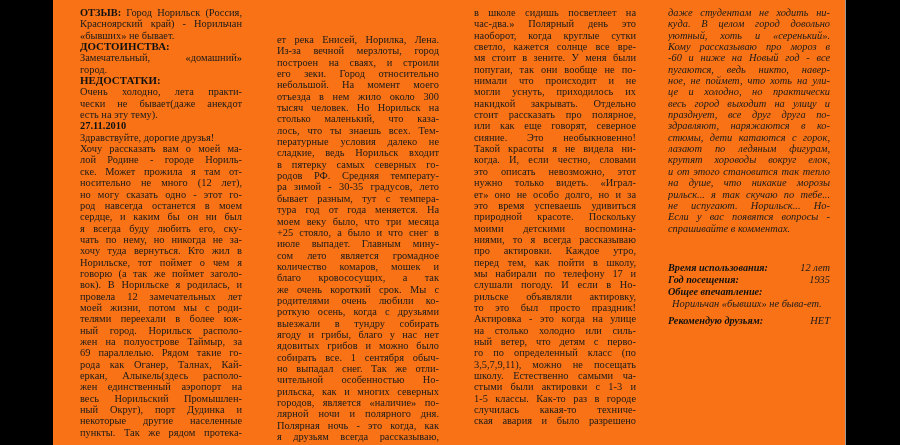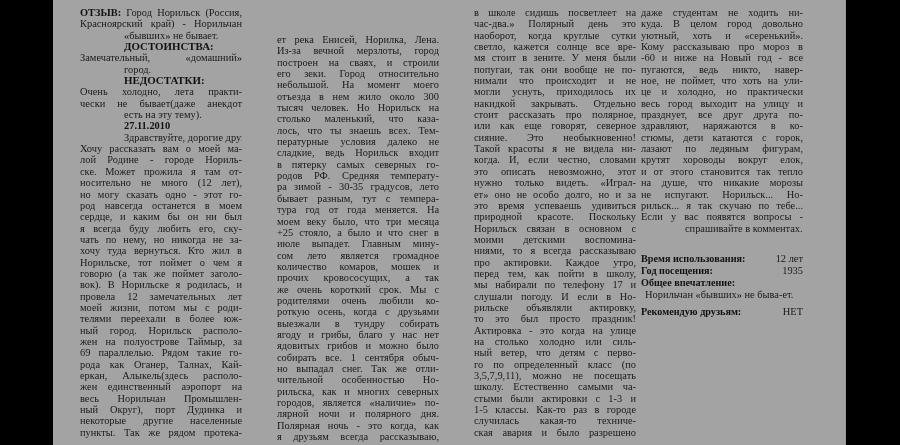--- a/index.html
+++ b/index.html
@@ -9,39 +9,39 @@
       height: 445px;
       background: #000;
       overflow: hidden;
     }
     .page {
       position: absolute;
       left: 53px;
       top: 0;
       width: 793px;
       height: 445px;
-      background: #a3a3a3;
+      background: #f97316;
       border-right: 1px solid #9a9a9a;
       box-sizing: border-box;
     }
     .col {
       position: absolute;
       top: 7px;
       width: 162px;
       font-family: "Liberation Serif", "DejaVu Serif", serif;
       font-size: 10.4px;
       line-height: 11.35px;
       color: #1a1a1a;
       text-align: justify;
       hyphens: manual;
     }
     .col1 { left: 27px; }
     .col2 { left: 224px; margin-top: 27px; }
     .col3 { left: 421px; }
-    .col4 { left: 588px; }
+    .col4 { left: 615px; font-style: italic; }
 
     .label-bold {
       font-weight: bold;
       color: #111;
     }
     .heading {
       font-weight: bold;
       font-size: 10.9px;
       color: #111;
       margin: 0;
@@ -53,26 +53,25 @@
     .line {
       display: block;
       text-align: justify;
       text-align-last: justify;
       white-space: nowrap;
       overflow: hidden;
       height: 11.35px;
     }
     .line.last {
       text-align-last: left;
-      margin-left: 44px;
     }
     .spacer { height: 11px; }
 
     .summary {
-      margin-top: 8px;
+      margin-top: 17px;
     }
     .summary-row {
       display: flex;
       justify-content: space-between;
       height: 12px;
       line-height: 12px;
     }
     .summary-row .k {
       font-weight: bold;
       color: #111;
@@ -135,21 +134,21 @@
         <div class="line">вок). В Норильске я родилась, и</div>
         <div class="line">провела 12 замечательных лет</div>
         <div class="line">моей жизни, потом мы с роди-</div>
         <div class="line">телями переехали в более юж-</div>
         <div class="line">ный город. Норильск располо-</div>
         <div class="line">жен на полуострове Таймыр, за</div>
         <div class="line">69 параллелью. Рядом такие го-</div>
         <div class="line">рода как Оганер, Талнах, Кай-</div>
         <div class="line">еркан, Алыкель(здесь располо-</div>
         <div class="line">жен единственный аэропорт на</div>
-        <div class="line">весь Норильчан Промышлен-</div>
+        <div class="line">весь Норильский Промышлен-</div>
         <div class="line">ный Округ), порт Дудинка и</div>
         <div class="line">некоторые другие населенные</div>
         <div class="line">пункты. Так же рядом протека-</div>
       </div>
   </div>
 
   <div class="col col2">
     <div id="col2-body">
         <div class="line">ет река Енисей, Норилка, Лена.</div>
         <div class="line">Из-за вечной мерзлоты, город</div>
@@ -165,21 +164,21 @@
         <div class="line">в пятерку самых северных го-</div>
         <div class="line">родов РФ. Средняя температу-</div>
         <div class="line">ра зимой - 30-35 градусов, лето</div>
         <div class="line">бывает разным, тут с темпера-</div>
         <div class="line">тура год от года меняется. На</div>
         <div class="line">моем веку было, что три месяца</div>
         <div class="line">+25 стояло, а было и что снег в</div>
         <div class="line">июле выпадет. Главным мину-</div>
         <div class="line">сом лето является громадное</div>
         <div class="line">количество комаров, мошек и</div>
-        <div class="line">прочих кровососущих, а так</div>
+        <div class="line">благо кровососущих, а так</div>
         <div class="line">же очень короткий срок. Мы с</div>
         <div class="line">родителями очень любили ко-</div>
         <div class="line">роткую осень, когда с друзьями</div>
         <div class="line">выезжали в тундру собирать</div>
         <div class="line">ягоду и грибы, благо у нас нет</div>
         <div class="line">ядовитых грибов и можно было</div>
         <div class="line">собирать все. 1 сентября обыч-</div>
         <div class="line">но выпадал снег. Так же отли-</div>
         <div class="line">чительной особенностью Но-</div>
         <div class="line">рильска, как и многих северных</div>
@@ -206,21 +205,20 @@
         <div class="line">стоит рассказать про полярное,</div>
         <div class="line">или как еще говорят, северное</div>
         <div class="line">сияние. Это необыкновенно!</div>
         <div class="line">Такой красоты я не видела ни-</div>
         <div class="line">когда. И, если честно, словами</div>
         <div class="line">это описать невозможно, этот</div>
         <div class="line">нужно только видеть. «Играл-</div>
         <div class="line">ет» оно не особо долго, но и за</div>
         <div class="line">это время успеваешь удивиться</div>
         <div class="line">природной красоте. Поскольку</div>
-        <div class="line">Норильск связан в основном с</div>
         <div class="line">моими детскими воспомина-</div>
         <div class="line">ниями, то я всегда рассказываю</div>
         <div class="line">про актировки. Каждое утро,</div>
         <div class="line">перед тем, как пойти в школу,</div>
         <div class="line">мы набирали по телефону 17 и</div>
         <div class="line">слушали погоду. И если в Но-</div>
         <div class="line">рильске объявляли актировку,</div>
         <div class="line">то это был просто праздник!</div>
         <div class="line">Актировка - это когда на улице</div>
         <div class="line">на столько холодно или силь-</div>
@@ -246,22 +244,22 @@
         <div class="line">ное, не поймет, что хоть на ули-</div>
         <div class="line">це и холодно, но практически</div>
         <div class="line">весь город выходит на улицу и</div>
         <div class="line">празднует, все друг друга по-</div>
         <div class="line">здравляют, наряжаются в ко-</div>
         <div class="line">стюмы, дети катаются с горок,</div>
         <div class="line">лазают по ледяным фигурам,</div>
         <div class="line">крутят хороводы вокруг елок,</div>
         <div class="line">и от этого становится так тепло</div>
         <div class="line">на душе, что никакие морозы</div>
+        <div class="line">рильск... я так скучаю по тебе...</div>
         <div class="line">не испугают. Норильск... Но-</div>
-        <div class="line">рильск... я так скучаю по тебе...</div>
         <div class="line">Если у вас появятся вопросы -</div>
         <div class="line last">спрашивайте в комментах.</div>
       </div>
     <div class="spacer"></div>
 
     <div class="summary">
       <div class="summary-row">
         <span class="k">Время использования:</span>
         <span class="v">12 лет</span>
       </div>

